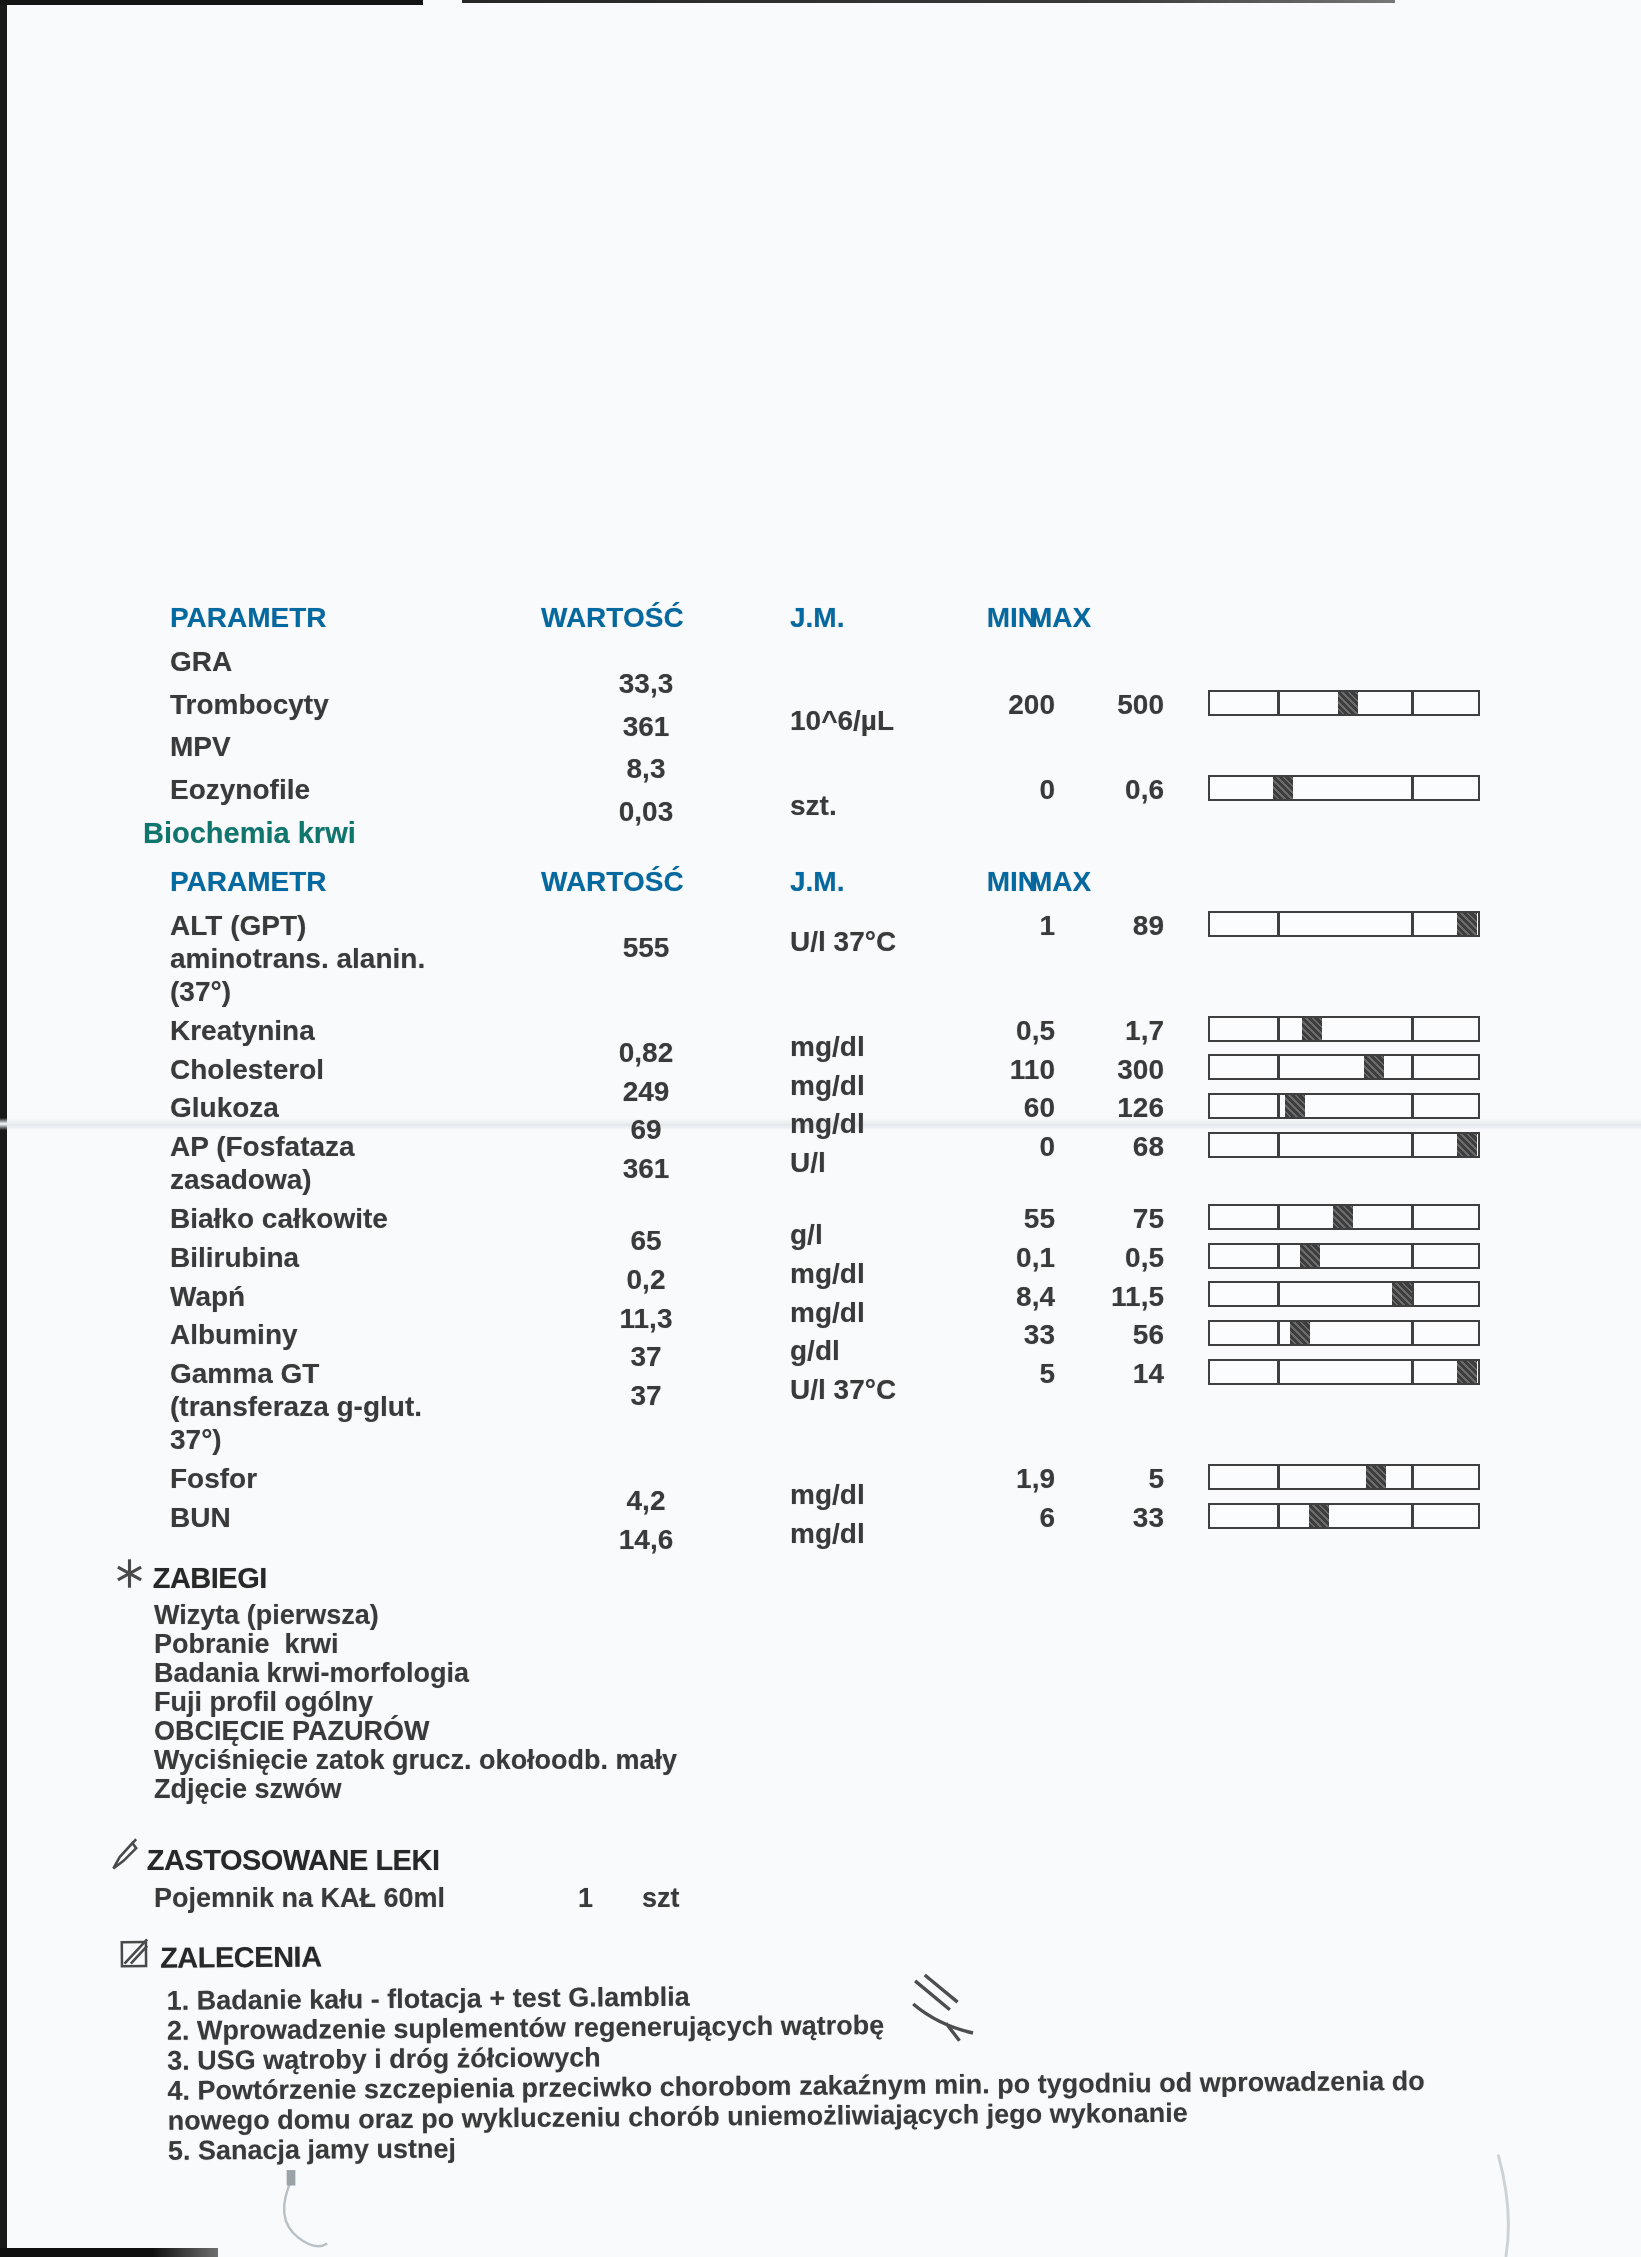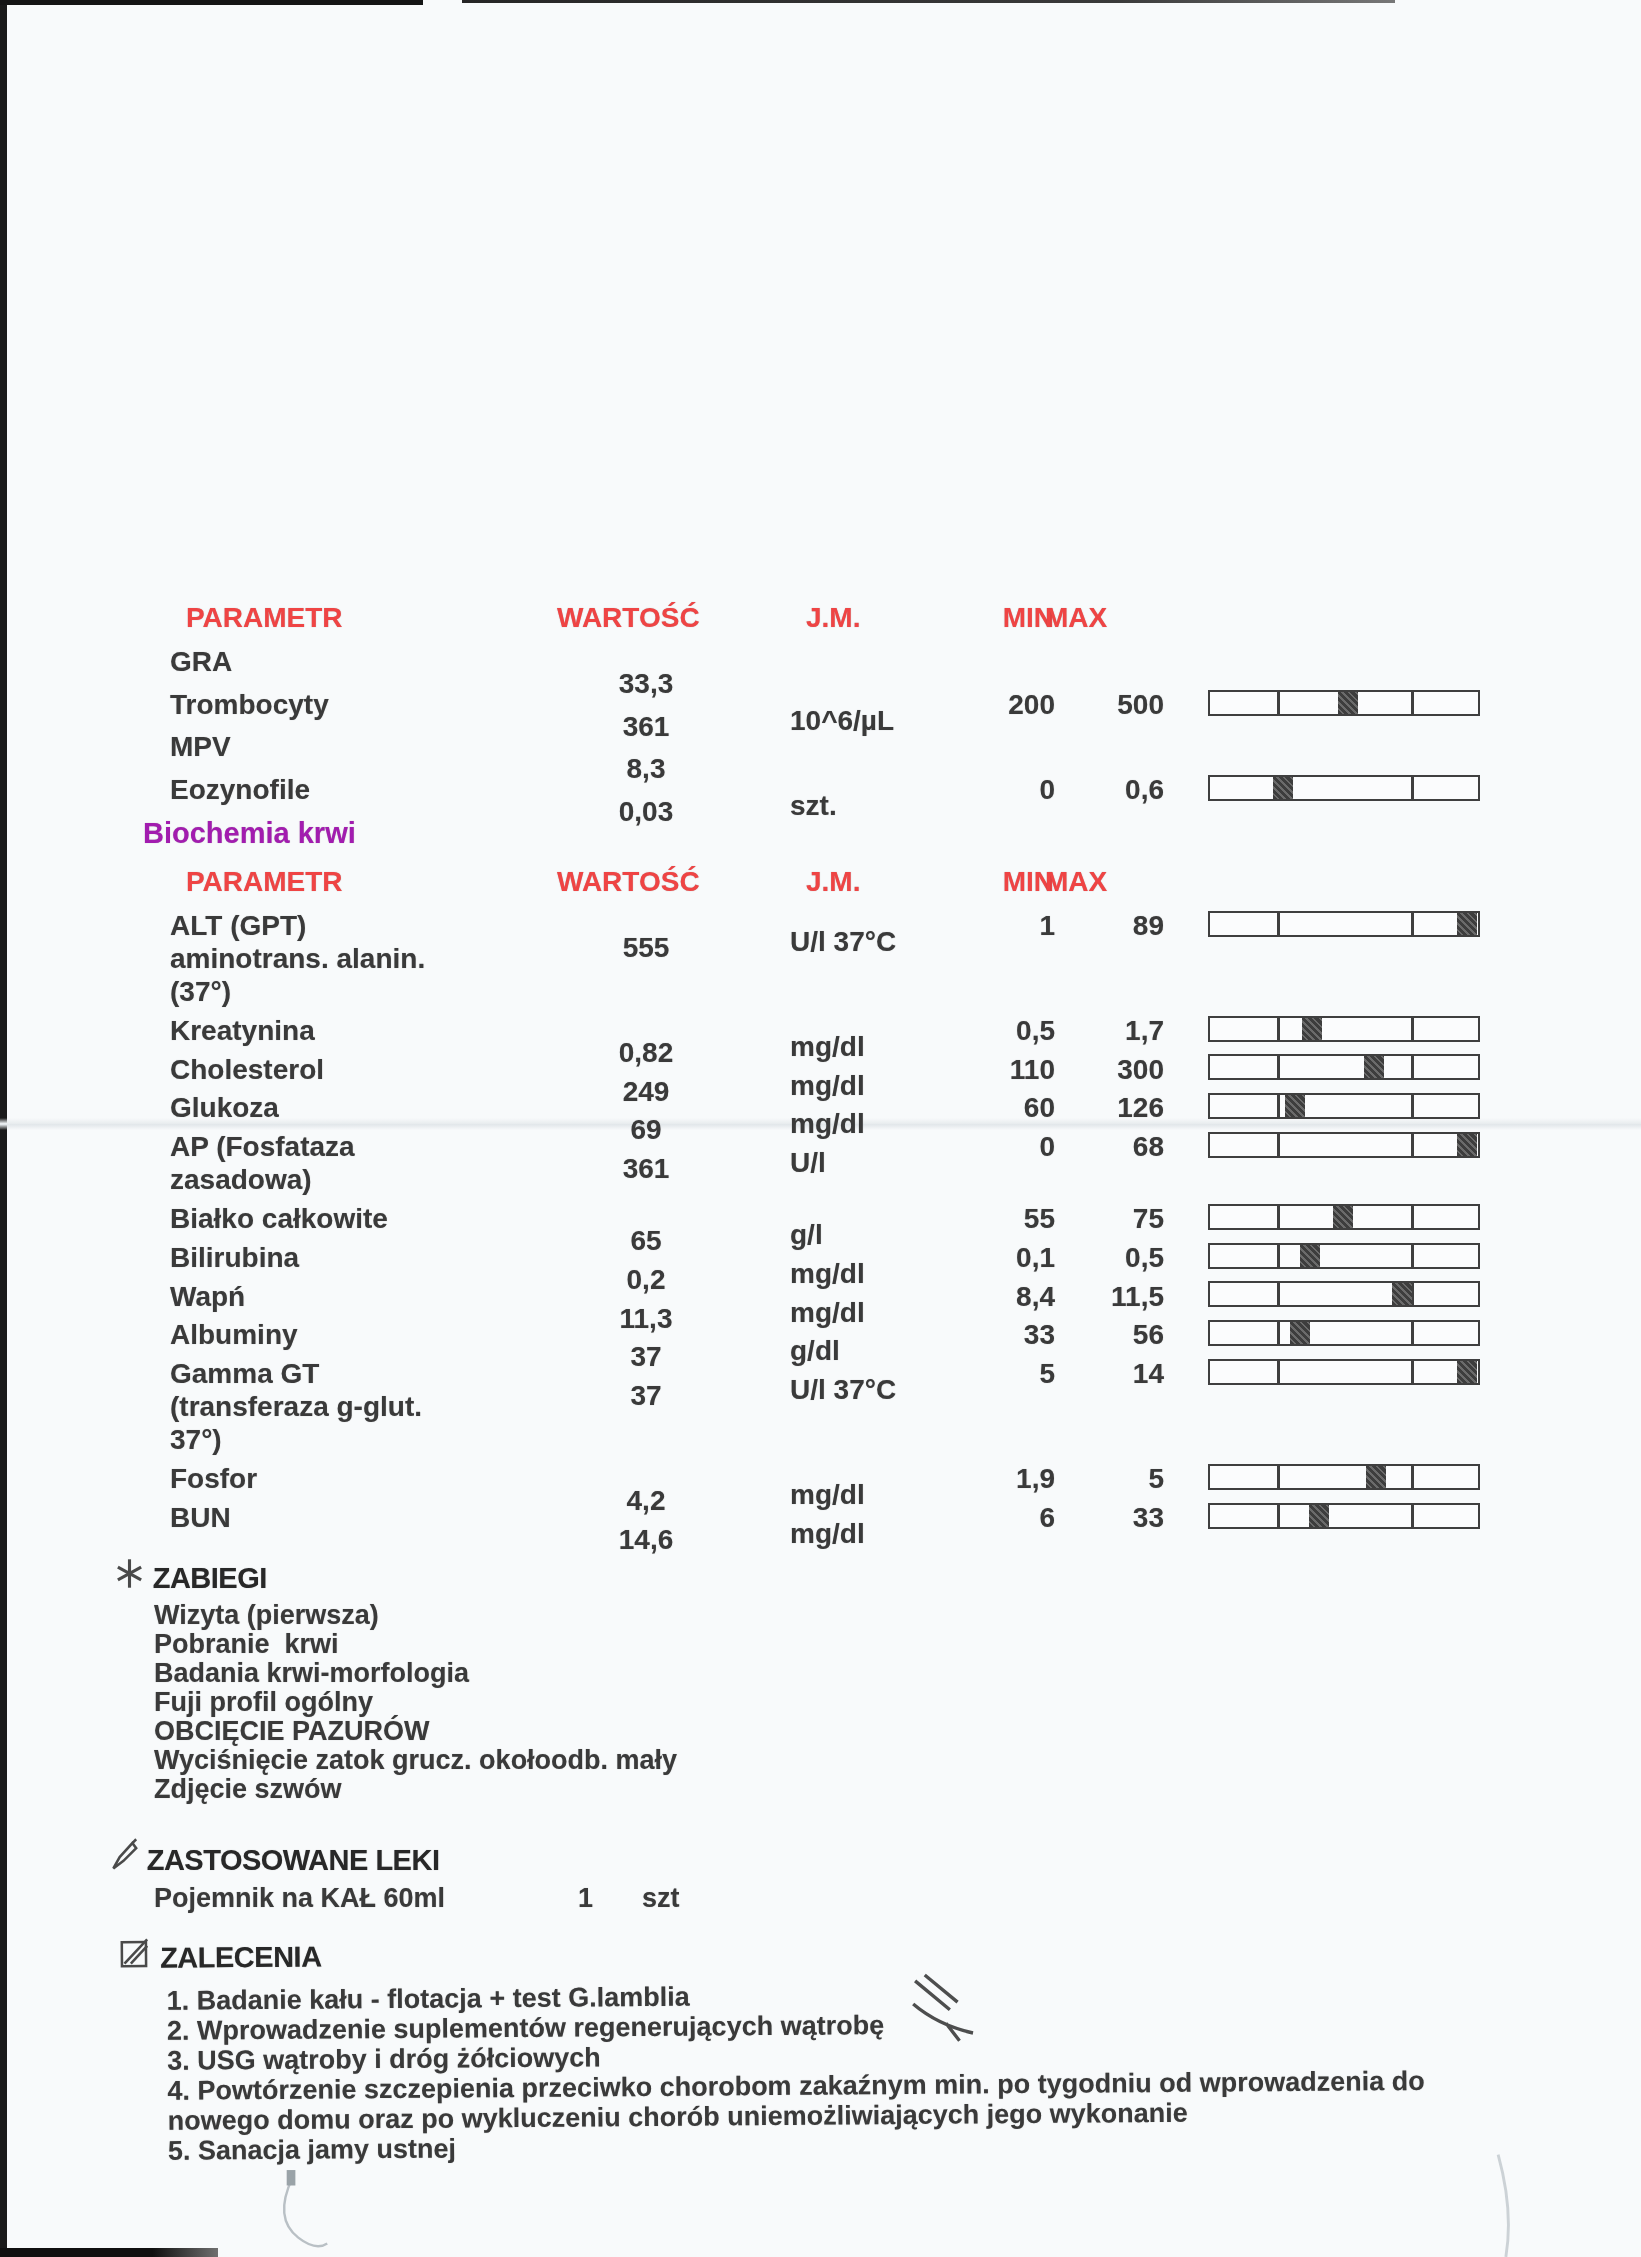--- a/index.html
+++ b/index.html
@@ -17,21 +17,21 @@
   .edge-left{position:absolute;left:0;top:0;width:6.8px;height:100%;background:#1a1a1a;}
   .edge-top-a{position:absolute;left:0;top:0;width:423px;height:4.8px;background:#151515;}
   .edge-top-b{position:absolute;left:462px;top:0;width:933px;height:2.9px;background:linear-gradient(90deg,#262626,#3a3a3a 70%,#777);}
   .edge-bottom-left{position:absolute;left:0;bottom:0;width:218px;height:8.7px;background:linear-gradient(90deg,#101010 70%,#6f6f6f);}
   .crease{position:absolute;left:0;top:1118px;width:100%;height:11.6px;
     background:linear-gradient(180deg,rgba(248,250,251,0) 0%,#e9edef 45%,#e2e7ea 55%,rgba(248,250,251,0) 100%);}
   .artifact-svg{position:absolute;left:0;top:0;pointer-events:none;}
 
   
   .tbl{position:absolute;left:0;width:1641px;font-size:28px;line-height:33px;}
-  .hrow{position:relative;height:44px;color:#ef4444;margin-left:16px;}
+  .hrow{position:relative;height:44px;color:#0369a1;}
   .hrow .h{position:absolute;top:0;}
   .h-param{left:170px;}
   .h-value{left:541px;width:232px;text-align:left;}
   .h-unit{left:790px;}
   .h-min{left:903px;width:135px;text-align:right;}
   .h-max{left:1029px;width:135px;}
 
   .row{position:relative;min-height:33px;margin-bottom:5.8px;}
   #t1rows .row{margin-bottom:9.7px;}
   .c-param{padding-left:170px;max-width:502px;}
@@ -42,21 +42,21 @@
   .c-max{left:1029px;width:135px;text-align:right;}
 
   
   .c-bar{left:1208px;top:1.9px;width:272px;height:26px;border:2.9px solid #3f3f3f;box-sizing:border-box;background:#fbfcfd;}
   .tick{position:absolute;top:0;width:2.9px;height:100%;background:#3f3f3f;}
   .t25{left:25%;} .t75{left:75%;}
   .marker{position:absolute;top:0;width:20px;height:100%;
     background:repeating-linear-gradient(45deg,#3d3d3d 0 2.9px,#6b6b6b 2.9px 4.8px);}
 
   
-  .bio-title{position:absolute;left:143px;top:817px;font-size:29px;color:#a21caf;}
+  .bio-title{position:absolute;left:143px;top:817px;font-size:29px;color:#0f766e;}
   .sec-title{position:absolute;font-size:29px;color:#282828;letter-spacing:-0.5px;display:flex;align-items:flex-start;gap:7.7px;}
   .sec-title .ic{flex:0 0 auto;margin-top:-5.8px;}
   .list{position:absolute;font-size:27px;line-height:29px;}
   .list .li{white-space:pre-wrap;}
   #zalecenia-block{transform:rotate(-0.45deg);transform-origin:left top;}
   .leki-row{position:absolute;font-size:27px;}
   .leki-name{position:absolute;left:154px;top:0;white-space:nowrap;}
   .leki-qty{position:absolute;left:521px;width:72px;top:0;text-align:right;}
   .leki-unit{position:absolute;left:642px;top:0;}
 </style>

